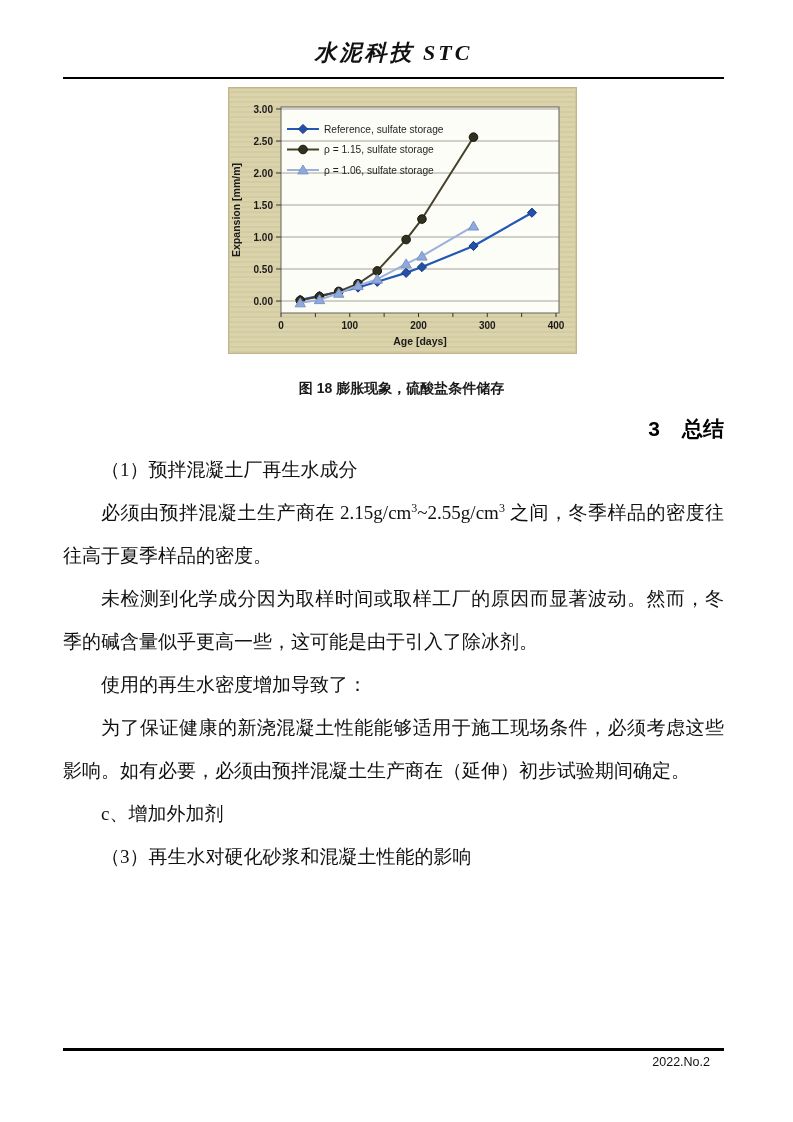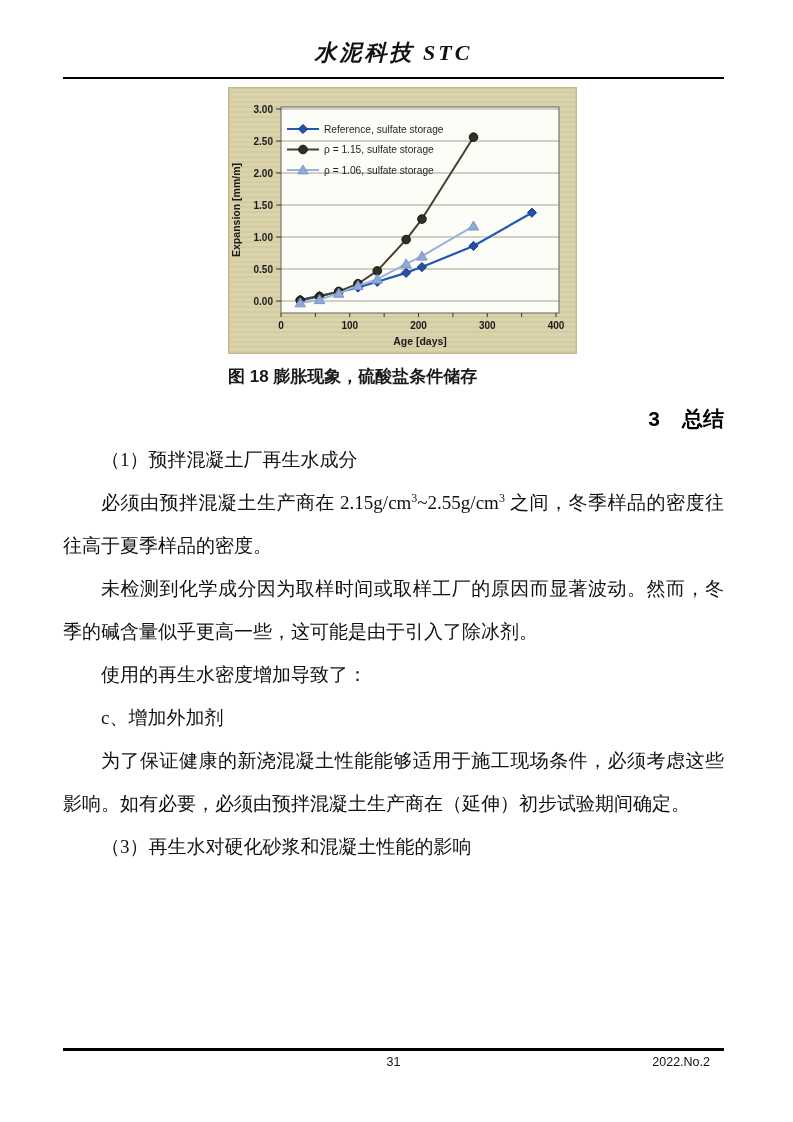--- a/index.html
+++ b/index.html
@@ -39,25 +39,25 @@
   .figure-block{margin:8px 0 0 165px;width:347px;}
   .chart-frame{
     position:relative;
     width:347px;height:265px;
     background:repeating-linear-gradient(180deg,#dbd3ac 0px,#dbd3ac 3px,#d3cba1 3px,#d3cba1 5px);
     border:1px solid #c2b78c;
     box-shadow:inset 0 0 0 1px #cfc69c;
   }
   .chart-frame svg{display:block;}
   .fig-caption{
-    margin-top:11px;
-    text-align:left;
+    margin-top:26px;
+    text-align:center;
     font-family:"Liberation Sans","DejaVu Sans",sans-serif;
     font-weight:700;
-    font-size:17px;
+    font-size:14px;
     color:#1a1a1a;
   }
   
   .section-heading{
     margin:16px 0 4px 0;
     font-family:"Liberation Sans","DejaVu Sans",sans-serif;
     font-weight:700;
     font-size:21px;
     line-height:30px;
     color:#000;
@@ -175,24 +175,23 @@
 
   <div class="section-heading">
     <span class="num">3</span><span>总结</span>
   </div>
 
   <div class="summary">
     <p class="body-p indent">（1）预拌混凝土厂再生水成分</p>
     <p class="body-p indent"><span>必须由预拌混凝土生产商在 2.15g/cm</span><sup>3</sup><span>~2.55g/cm</span><sup>3</sup><span> 之间，冬季样品的密度往往高于夏季样品的密度。</span></p>
     <p class="body-p indent">未检测到化学成分因为取样时间或取样工厂的原因而显著波动。然而，冬季的碱含量似乎更高一些，这可能是由于引入了除冰剂。</p>
     <p class="body-p indent">使用的再生水密度增加导致了：</p>
+    <p class="body-p indent">为了保证健康的新浇混凝土性能能够适用于施工现场条件，必须考虑这些影响。如有必要，必须由预拌混凝土生产商在（延伸）初步试验期间确定。</p>
     <p class="body-p indent">c、增加外加剂</p>
-    <p class="body-p indent">为了保证健康的新浇混凝土性能能够适用于施工现场条件，必须考虑这些影响。如有必要，必须由预拌混凝土生产商在（延伸）初步试验期间确定。</p>
     <p class="body-p indent">（3）再生水对硬化砂浆和混凝土性能的影响</p>
 
   </div>
 
   <div class="footer">
-    <span class="page-num">31</span>
     <span class="issue">2022.No.2</span>
   </div>
 
 </div>
 
 </body></html>

